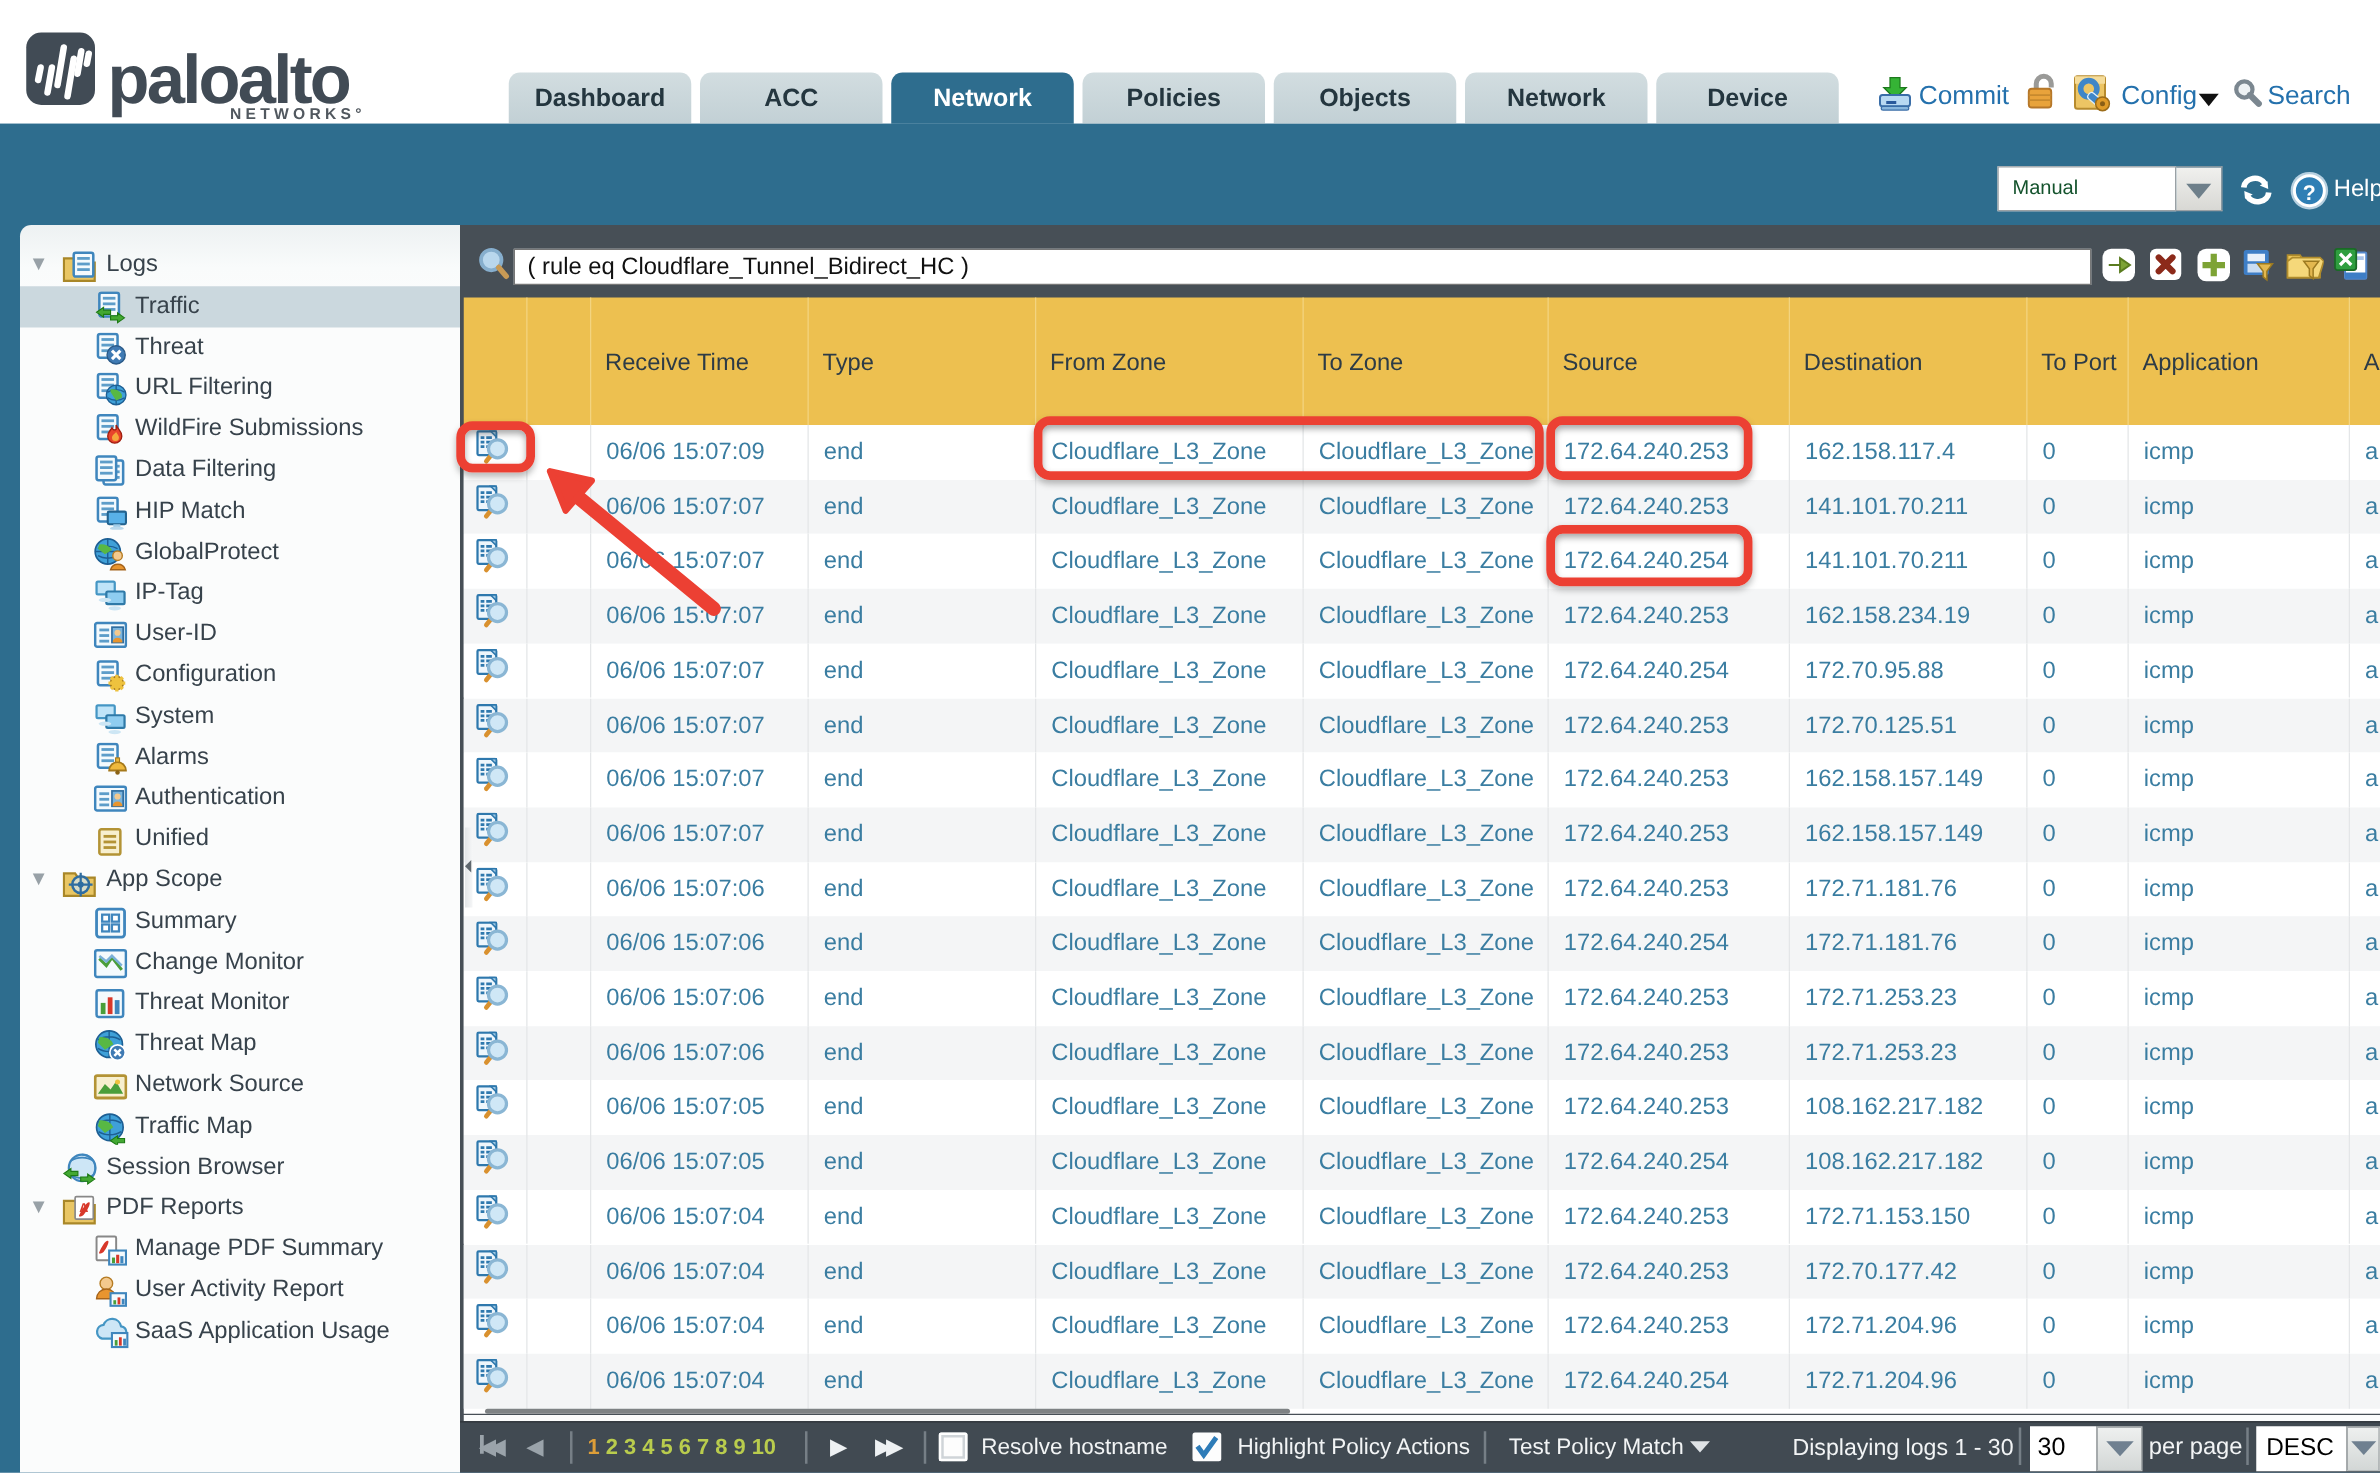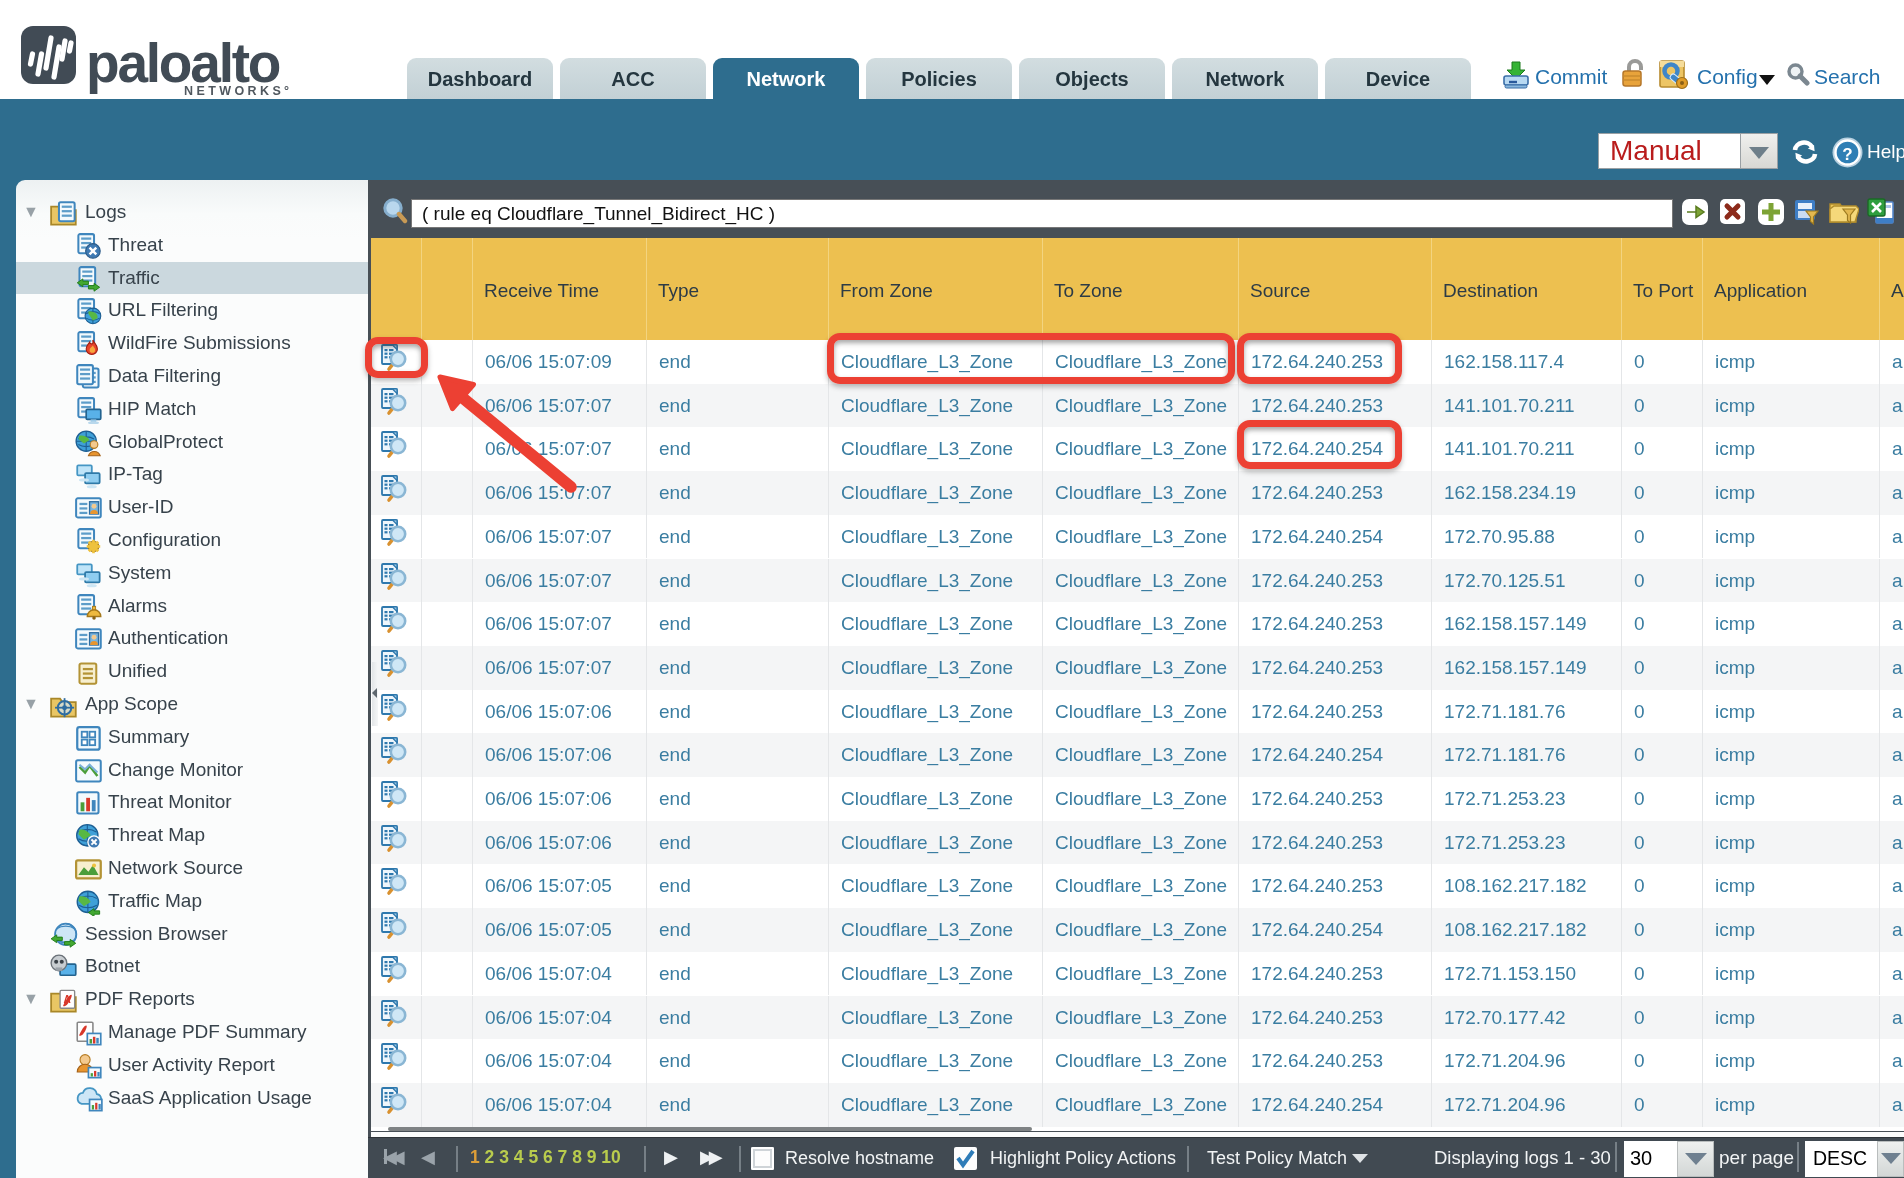--- a/index.html
+++ b/index.html
@@ -63,21 +63,21 @@
 </svg>
     <div class="abs toplink" style="left:1697px;top:65px">Config</div>
     <div class="abs" style="left:1759px;top:75px;width:0;height:0;border-left:8px solid transparent;border-right:8px solid transparent;border-top:10px solid #111111"></div>
     <svg class="abs" style="left:1786px;top:62px" width="24" height="24" viewBox="0 0 24 24">
 <circle cx="9.5" cy="9.5" r="6.5" fill="#eef2f4" stroke="#7b8790" stroke-width="3.4"></circle>
 <line x1="14" y1="14" x2="21" y2="21" stroke="#7b8790" stroke-width="5" stroke-linecap="round"></line>
 </svg>
     <div class="abs toplink" style="left:1814px;top:65px">Search</div>
   </div>
 <div id="tealband">
-    <div class="abs" style="left:1598px;top:34px;width:143px;height:36px;background:#ffffff;border:1px solid #9aa0a4;font-size:28px;color:#b91c1c;line-height:34px;padding-left:11px">Manual</div>
+    <div class="abs" style="left:1598px;top:34px;width:143px;height:36px;background:#ffffff;border:1px solid #9aa0a4;font-size:16px;color:#14532d;line-height:34px;padding-left:11px">Manual</div>
     <div class="abs" style="left:1741px;top:34px;width:37px;height:36px;background:linear-gradient(#f0f0ee,#d8d8d4);border:1px solid #9aa0a4;border-left:none">
       <div style="margin:13px auto 0;width:0;height:0;border-left:10px solid transparent;border-right:10px solid transparent;border-top:12px solid #6e7f8a"></div>
     </div>
     <svg class="abs" style="left:1791px;top:41px" width="28" height="24" viewBox="0 0 28 24">
 <path d="M4 10 a9 8 0 0 1 17 -3" fill="none" stroke="#ffffff" stroke-width="4.6"></path>
 <path d="M23 5 l-6.2 3.4 6.8 2.8 z" fill="#ffffff"></path>
 <path d="M24 14 a9 8 0 0 1 -17 3" fill="none" stroke="#ffffff" stroke-width="4.6"></path>
 <path d="M5 19 l6.2 -3.4 -6.8 -2.8 z" fill="#ffffff"></path>
 </svg>
     <svg class="abs" style="left:1831px;top:37px" width="33" height="33" viewBox="0 0 33 33">
@@ -93,41 +93,41 @@
       <span style="position:absolute;left:7px;top:0;color:#98a1a7;font-size:16px">▼</span>
       <span class="ic" style="left:34px"><svg width="26" height="24" viewBox="0 0 26 24">
           <path d="M1 6 l8 0 2 3 l12 0 0 13 -22 0 z" fill="#e9c664" stroke="#a98728" stroke-width="1.6"></path>
           <rect x="8" y="2" width="14" height="17" rx="1.5" fill="#f4fafd" stroke="#3f86bd" stroke-width="1.8"></rect>
           <rect x="10.5" y="5" width="9" height="2" fill="#5d9dc9"></rect>
           <rect x="10.5" y="9" width="9" height="2" fill="#5d9dc9"></rect>
           <rect x="10.5" y="13" width="9" height="2" fill="#5d9dc9"></rect>
         </svg></span>
       <span style="position:absolute;left:69px">Logs</span>
     </div>
+    <div class="sideitem sel">
+      <span class="ic" style="left:59px"><svg width="24" height="24" viewBox="0 0 24 24">
+          <rect x="4" y="1" width="14" height="17" rx="1.5" fill="#f4fafd" stroke="#3f86bd" stroke-width="1.8"></rect>
+          <rect x="6.5" y="4" width="9" height="2" fill="#5d9dc9"></rect>
+          <rect x="6.5" y="8" width="9" height="2" fill="#5d9dc9"></rect>
+          <rect x="6.5" y="12" width="9" height="2" fill="#5d9dc9"></rect>
+          <path d="M2 15 l5 -3.5 0 2 5 0 0 3 -5 0 0 2 z" fill="#43a832" stroke="#1d7a14" stroke-width="0.8"></path>
+          <path d="M22 19 l-5 -3.5 0 2 -5 0 0 3 5 0 0 2 z" fill="#43a832" stroke="#1d7a14" stroke-width="0.8"></path>
+        </svg></span>
+      <span style="position:absolute;left:92px">Traffic</span>
+    </div>
     <div class="sideitem">
       <span class="ic" style="left:59px"><svg width="24" height="24" viewBox="0 0 24 24">
           <rect x="3" y="1" width="14" height="17" rx="1.5" fill="#f4fafd" stroke="#3f86bd" stroke-width="1.8"></rect>
           <rect x="5.5" y="4" width="9" height="2" fill="#5d9dc9"></rect>
           <rect x="5.5" y="8" width="9" height="2" fill="#5d9dc9"></rect>
           <rect x="5.5" y="12" width="9" height="2" fill="#5d9dc9"></rect>
           <circle cx="16" cy="16" r="6.5" fill="#3f7ab3" stroke="#2a5a88" stroke-width="1"></circle>
           <path d="M13 13 l6 6 M19 13 l-6 6" stroke="#ffffff" stroke-width="2.2"></path>
         </svg></span>
       <span style="position:absolute;left:92px">Threat</span>
-    </div>
-    <div class="sideitem sel">
-      <span class="ic" style="left:59px"><svg width="24" height="24" viewBox="0 0 24 24">
-          <rect x="4" y="1" width="14" height="17" rx="1.5" fill="#f4fafd" stroke="#3f86bd" stroke-width="1.8"></rect>
-          <rect x="6.5" y="4" width="9" height="2" fill="#5d9dc9"></rect>
-          <rect x="6.5" y="8" width="9" height="2" fill="#5d9dc9"></rect>
-          <rect x="6.5" y="12" width="9" height="2" fill="#5d9dc9"></rect>
-          <path d="M2 15 l5 -3.5 0 2 5 0 0 3 -5 0 0 2 z" fill="#43a832" stroke="#1d7a14" stroke-width="0.8"></path>
-          <path d="M22 19 l-5 -3.5 0 2 -5 0 0 3 5 0 0 2 z" fill="#43a832" stroke="#1d7a14" stroke-width="0.8"></path>
-        </svg></span>
-      <span style="position:absolute;left:92px">Traffic</span>
     </div>
     <div class="sideitem">
       <span class="ic" style="left:59px"><svg width="24" height="24" viewBox="0 0 24 24">
           <rect x="3" y="1" width="14" height="17" rx="1.5" fill="#f4fafd" stroke="#3f86bd" stroke-width="1.8"></rect>
           <rect x="5.5" y="4" width="9" height="2" fill="#5d9dc9"></rect>
           <rect x="5.5" y="8" width="9" height="2" fill="#5d9dc9"></rect>
           <rect x="5.5" y="12" width="9" height="2" fill="#5d9dc9"></rect>
           <circle cx="16" cy="16" r="7" fill="#3fa0d8" stroke="#1d5f94" stroke-width="1"></circle>
           <path d="M10 14 a9 7 0 0 1 12 0 M10 18 a9 7 0 0 0 12 0 M16 9 v14" stroke="#1d5f94" stroke-width="1" fill="none"></path>
           <path d="M12 12 a7 5 0 0 1 8 6 l-4 2 -4 -6z" fill="#58b843"></path>
@@ -327,30 +327,20 @@
       <span style="position:absolute;left:92px">Traffic Map</span>
     </div>
     <div class="sideitem">
       <span class="ic" style="left:34px"><svg width="26" height="24" viewBox="0 0 26 24">
           <circle cx="14" cy="11" r="9.5" fill="#cde6f6" stroke="#3f86bd" stroke-width="1.6"></circle>
           <path d="M14 1.5 a9.5 9.5 0 0 1 0 19 M6 6 a12 9 0 0 1 16 0 M6 16 a12 9 0 0 0 16 0" stroke="#3f86bd" stroke-width="1.2" fill="none"></path>
           <path d="M1 15 l5 -3.5 0 2 5 0 0 3 -5 0 0 2 z" fill="#43a832" stroke="#1d7a14" stroke-width="0.8"></path>
           <path d="M13 20 l5 -3.5 0 2 5 0 0 3 -5 0 0 2 z" transform="rotate(180 18 19.5)" fill="#43a832" stroke="#1d7a14" stroke-width="0.8"></path>
         </svg></span>
       <span style="position:absolute;left:69px">Session Browser</span>
-    </div>
-    <div class="sideitem">
-      <span class="ic" style="left:34px"><svg width="24" height="24" viewBox="0 0 24 24">
-          <rect x="9" y="9" width="14" height="10" rx="1" fill="#59b1e8" stroke="#23638f" stroke-width="1.5"></rect>
-          <circle cx="8" cy="8" r="7" fill="#c8cdd1" stroke="#6a7178" stroke-width="1.2"></circle>
-          <circle cx="5.5" cy="7" r="1.8" fill="#3a4148"></circle>
-          <circle cx="10.5" cy="7" r="1.8" fill="#3a4148"></circle>
-          <rect x="5" y="12" width="6" height="3" fill="#9aa1a8"></rect>
-        </svg></span>
-      <span style="position:absolute;left:69px">Botnet</span>
     </div>
     <div class="sideitem">
       <span style="position:absolute;left:7px;top:0;color:#98a1a7;font-size:16px">▼</span>
       <span class="ic" style="left:34px"><svg width="26" height="24" viewBox="0 0 26 24">
           <path d="M1 6 l8 0 2 3 l12 0 0 13 -22 0 z" fill="#e9c664" stroke="#a98728" stroke-width="1.6"></path>
           <rect x="9" y="3" width="13" height="16" rx="1" fill="#ffffff" stroke="#888888" stroke-width="1.2"></rect>
           <path d="M12 16 c2 -4 5 -9 7 -9 c1.5 0 -1 6 -4 9 c-2 1.5 -4 1.5 -3 0z" fill="#d8382a"></path>
           <text x="12" y="14" font-size="9" font-weight="bold" fill="#d8382a">A</text>
         </svg></span>
       <span style="position:absolute;left:69px">PDF Reports</span>

